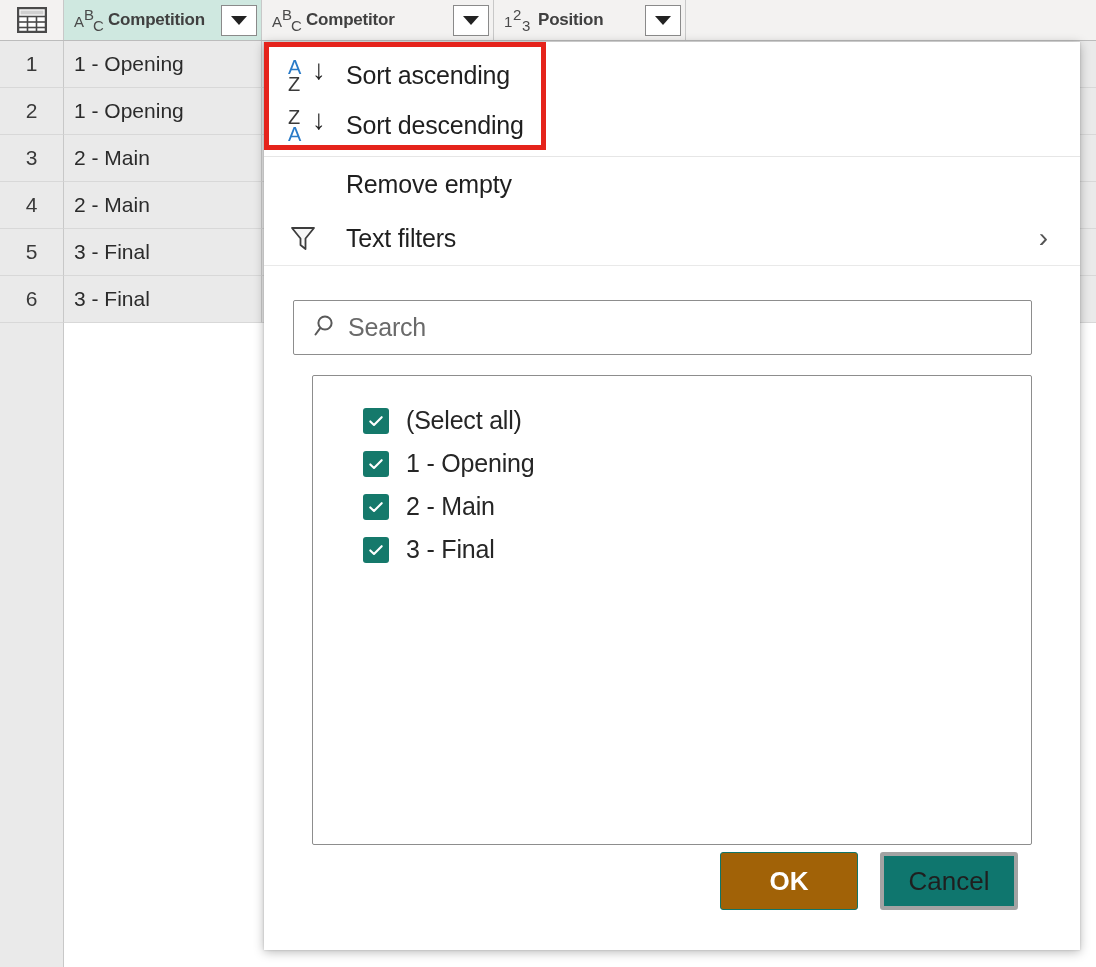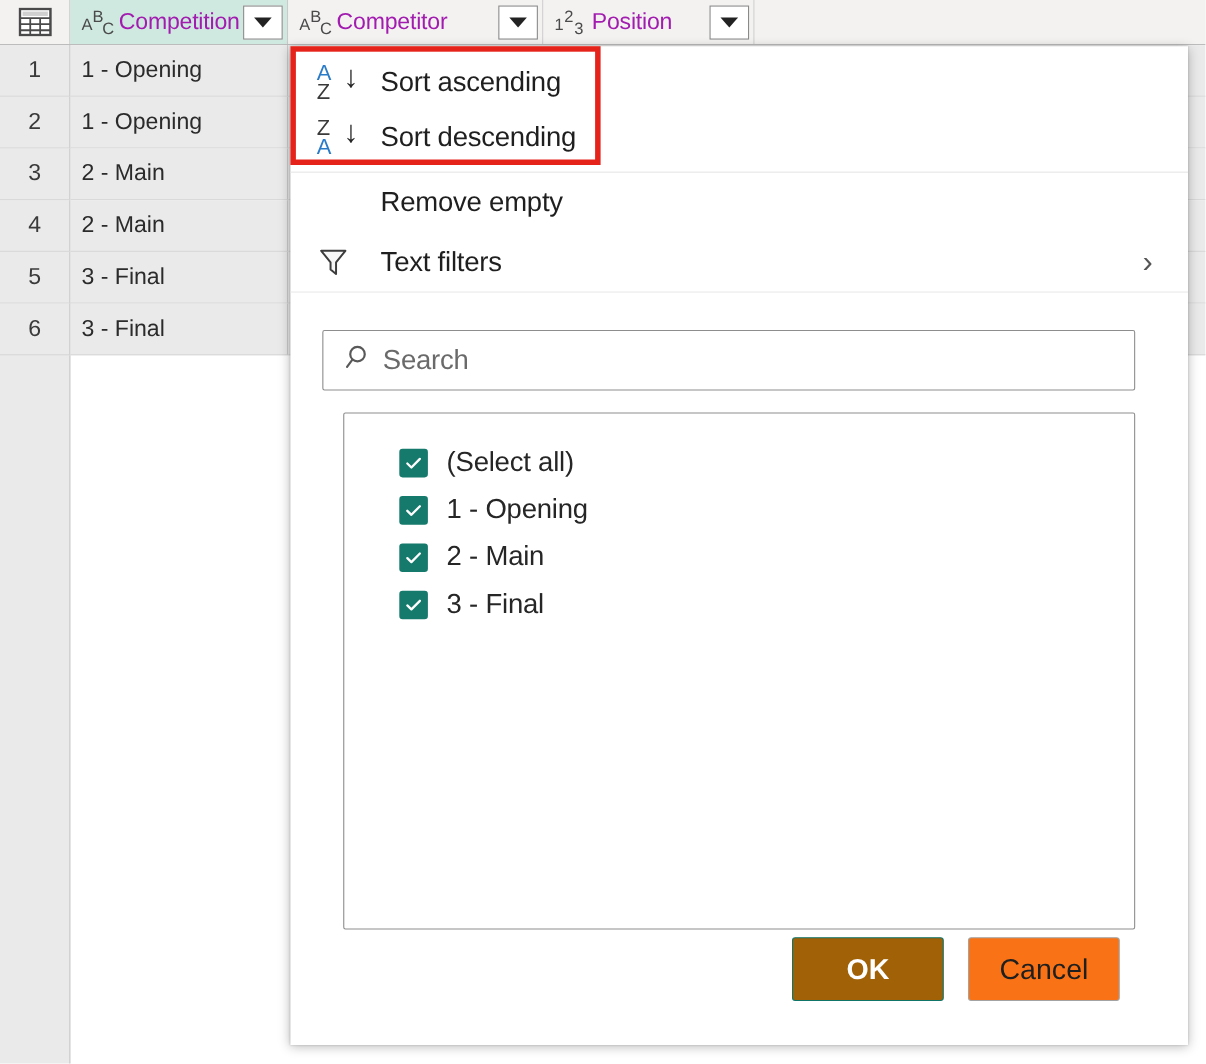--- a/index.html
+++ b/index.html
@@ -35,21 +35,21 @@
     padding-left:10px;
     position:relative;
   }
   .hdr-cell.sel { background:#cfe8e0; }
   .hdr-cell .typeicon {
     width:30px; flex:0 0 30px; height:26px;
     display:flex; align-items:center; justify-content:flex-start;
     color:#444; margin-right:4px;
   }
   .hdr-label {
-    font-size:21px; font-weight:normal; color:#a21caf;
+    font-size:17px; font-weight:bold; color:#404040;
     white-space:nowrap; letter-spacing:-0.2px;
   }
   .hdr-drop {
     width:36px; height:31px; margin-left:auto; margin-right:4px;
     background:#ffffff; border:1px solid #8a8a8a;
     display:flex; align-items:center; justify-content:center;
     flex:0 0 36px;
   }
   .caret { width:0;height:0;border-left:8px solid transparent;border-right:8px solid transparent;border-top:9px solid #222; }
 
@@ -128,21 +128,21 @@
   .li-lbl { font-size:25px; color:#262626; letter-spacing:-0.2px; white-space:nowrap; }
 
   
   .btnrow { position:absolute; right:62px; bottom:40px; display:flex; gap:22px; }
   .btn {
     height:58px; min-width:138px; padding:0 20px;
     display:flex; align-items:center; justify-content:center;
     font-size:26px; font-weight:bold; border-radius:3px; letter-spacing:0px;
   }
   .btn-ok { background:#a16207; color:#ffffff; border:1px solid #107569; }
-  .btn-cancel { background:#f97316; color:#1f1f1f; border:1px solid #a3a3a3; font-weight:normal;text-align:right; }
+  .btn-cancel { background:#0f766e; color:#1f1f1f; border:4px solid #a3a3a3; font-weight:normal;text-align:right; }
 
   
   .redbox {
     position:absolute; left:264px; top:42px; width:282px; height:108px;
     border:5px solid #e5231b; z-index:40; pointer-events:none;
   }
 </style>
 </head>
 <body>
 

